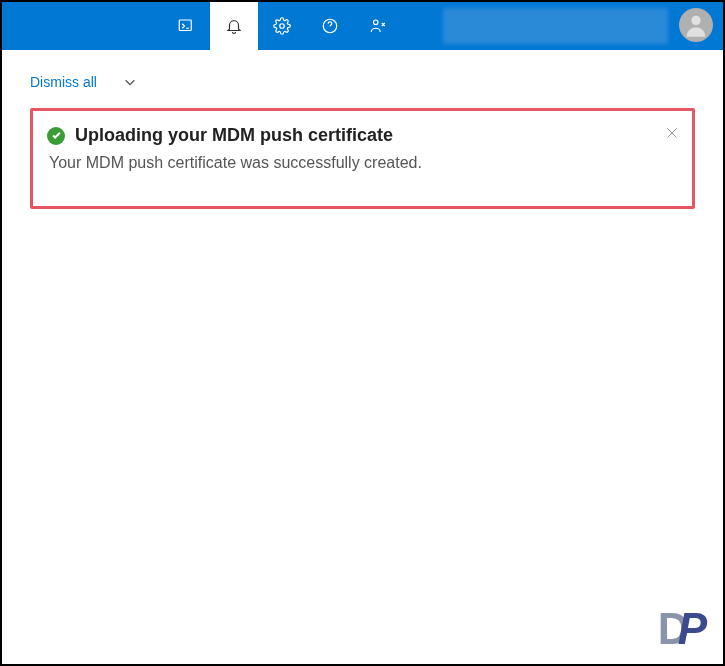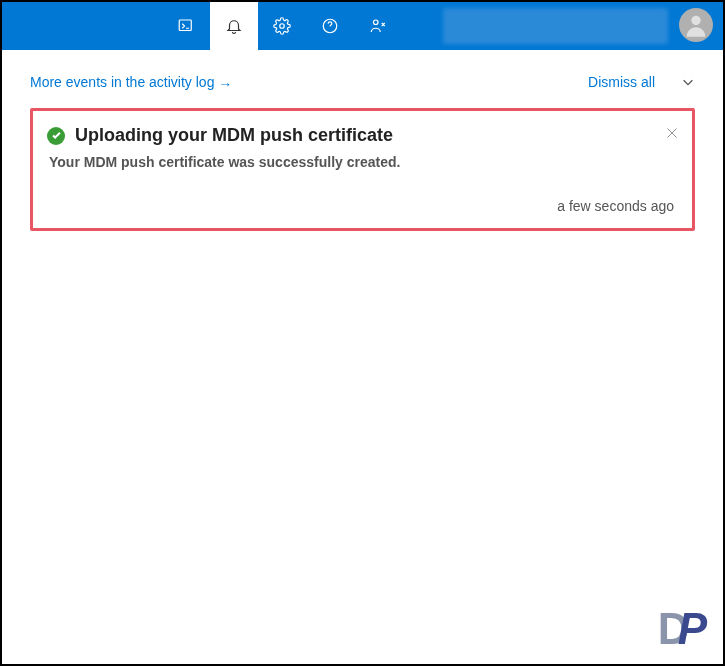--- a/index.html
+++ b/index.html
@@ -157,25 +157,24 @@
       right: 14px;
       top: 14px;
       cursor: pointer;
       color: #888;
     }
     .notif-close svg {
       width: 12px;
       height: 12px;
     }
     .notif-body {
-      font-size: 14px;
+      font-size: 16px;
       color: #555;
-      margin-bottom: 28px;
+      margin-bottom: 20px;
       margin-left: 2px;
-      font-weight: bold;
     }
     .notif-time {
       font-size: 14px;
       color: #555;
       text-align: right;
     }
     .watermark {
       position: absolute;
       bottom: 10px;
       right: 16px;
@@ -230,21 +229,20 @@
     <svg viewBox="0 0 24 24">
       <circle cx="12" cy="8" r="4"></circle>
       <path d="M4 22c0-4.4 3.6-8 8-8s8 3.6 8 8z"></path>
     </svg>
   </div>
 </div>
 
 <div class="content">
 
   <div class="actions-row">
-    <div class="activity-link">More events in the activity log →</div>
     <div class="dismiss-all">
       <span>Dismiss all</span>
       <svg viewBox="0 0 16 16" fill="none" stroke-width="1.5">
         <path d="M3 6l5 5 5-5"></path>
       </svg>
     </div>
   </div>
 
   <div class="notification-card">
     <div class="notif-header">
@@ -254,19 +252,18 @@
           </svg>
       </div>
       <div class="notif-title">Uploading your MDM push certificate</div>
     </div>
     <div class="notif-close">
       <svg viewBox="0 0 16 16" stroke="currentColor" stroke-width="1.2" fill="none">
         <path d="M2 2l12 12M14 2L2 14"></path>
       </svg>
     </div>
     <div class="notif-body">Your MDM push certificate was successfully created.</div>
-    <div class="notif-time">a few seconds ago</div>
   </div>
 </div>
 
 <div class="watermark">
   <span class="d">D</span><span class="p">P</span>
 </div>
 
 </body></html>

